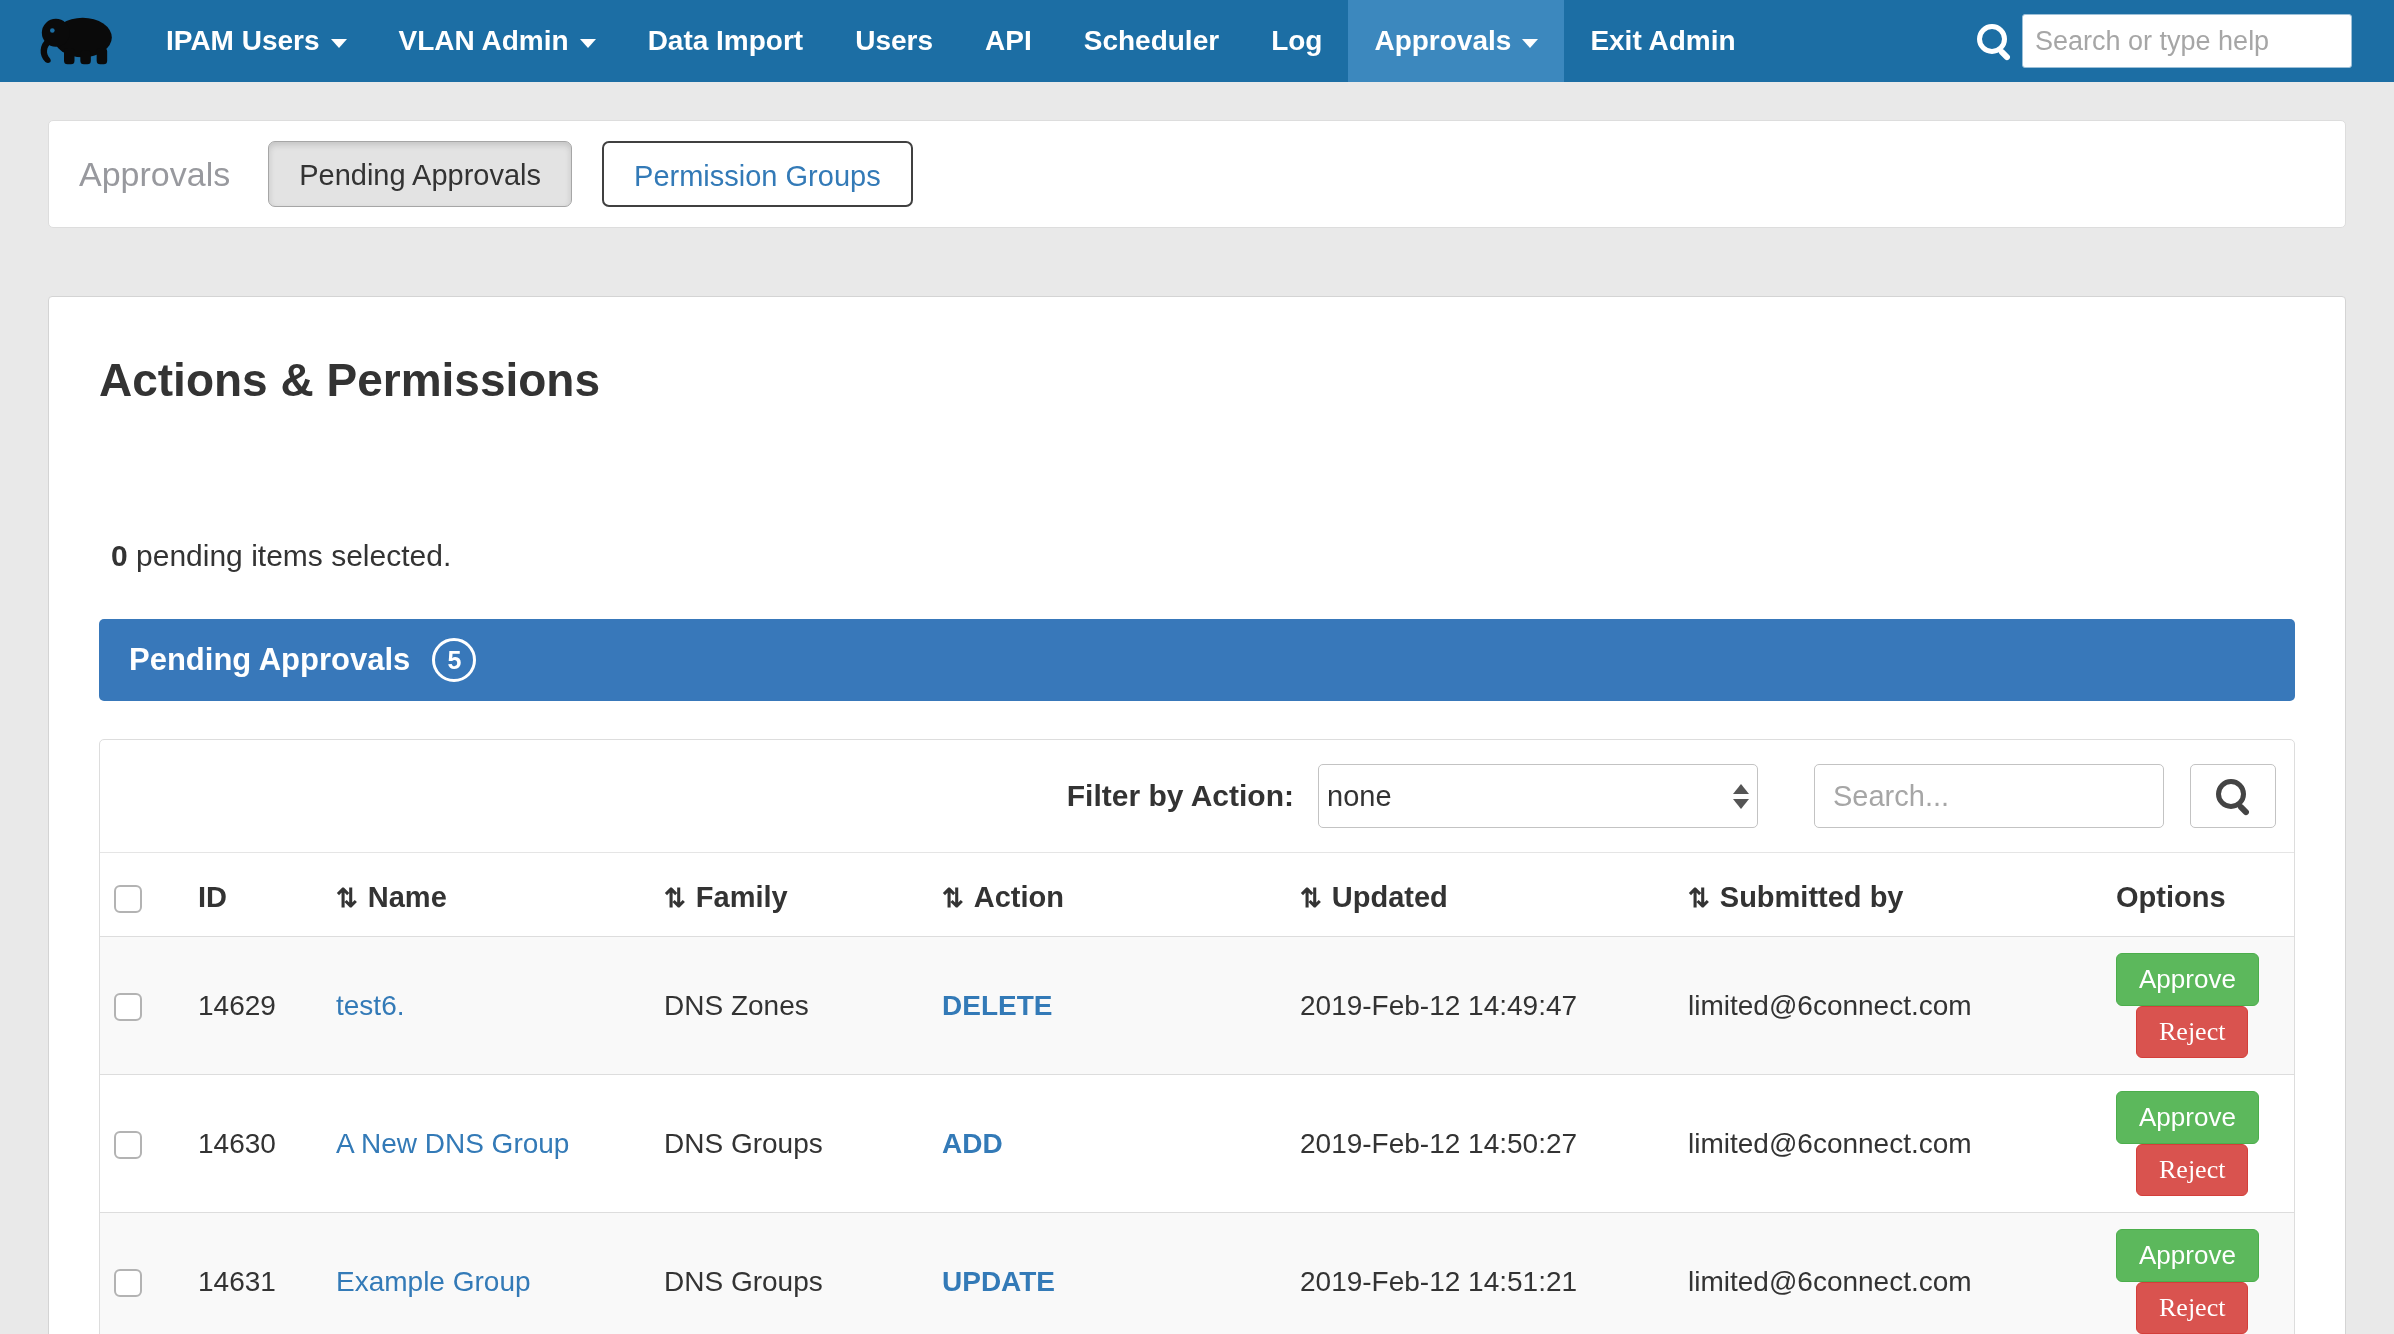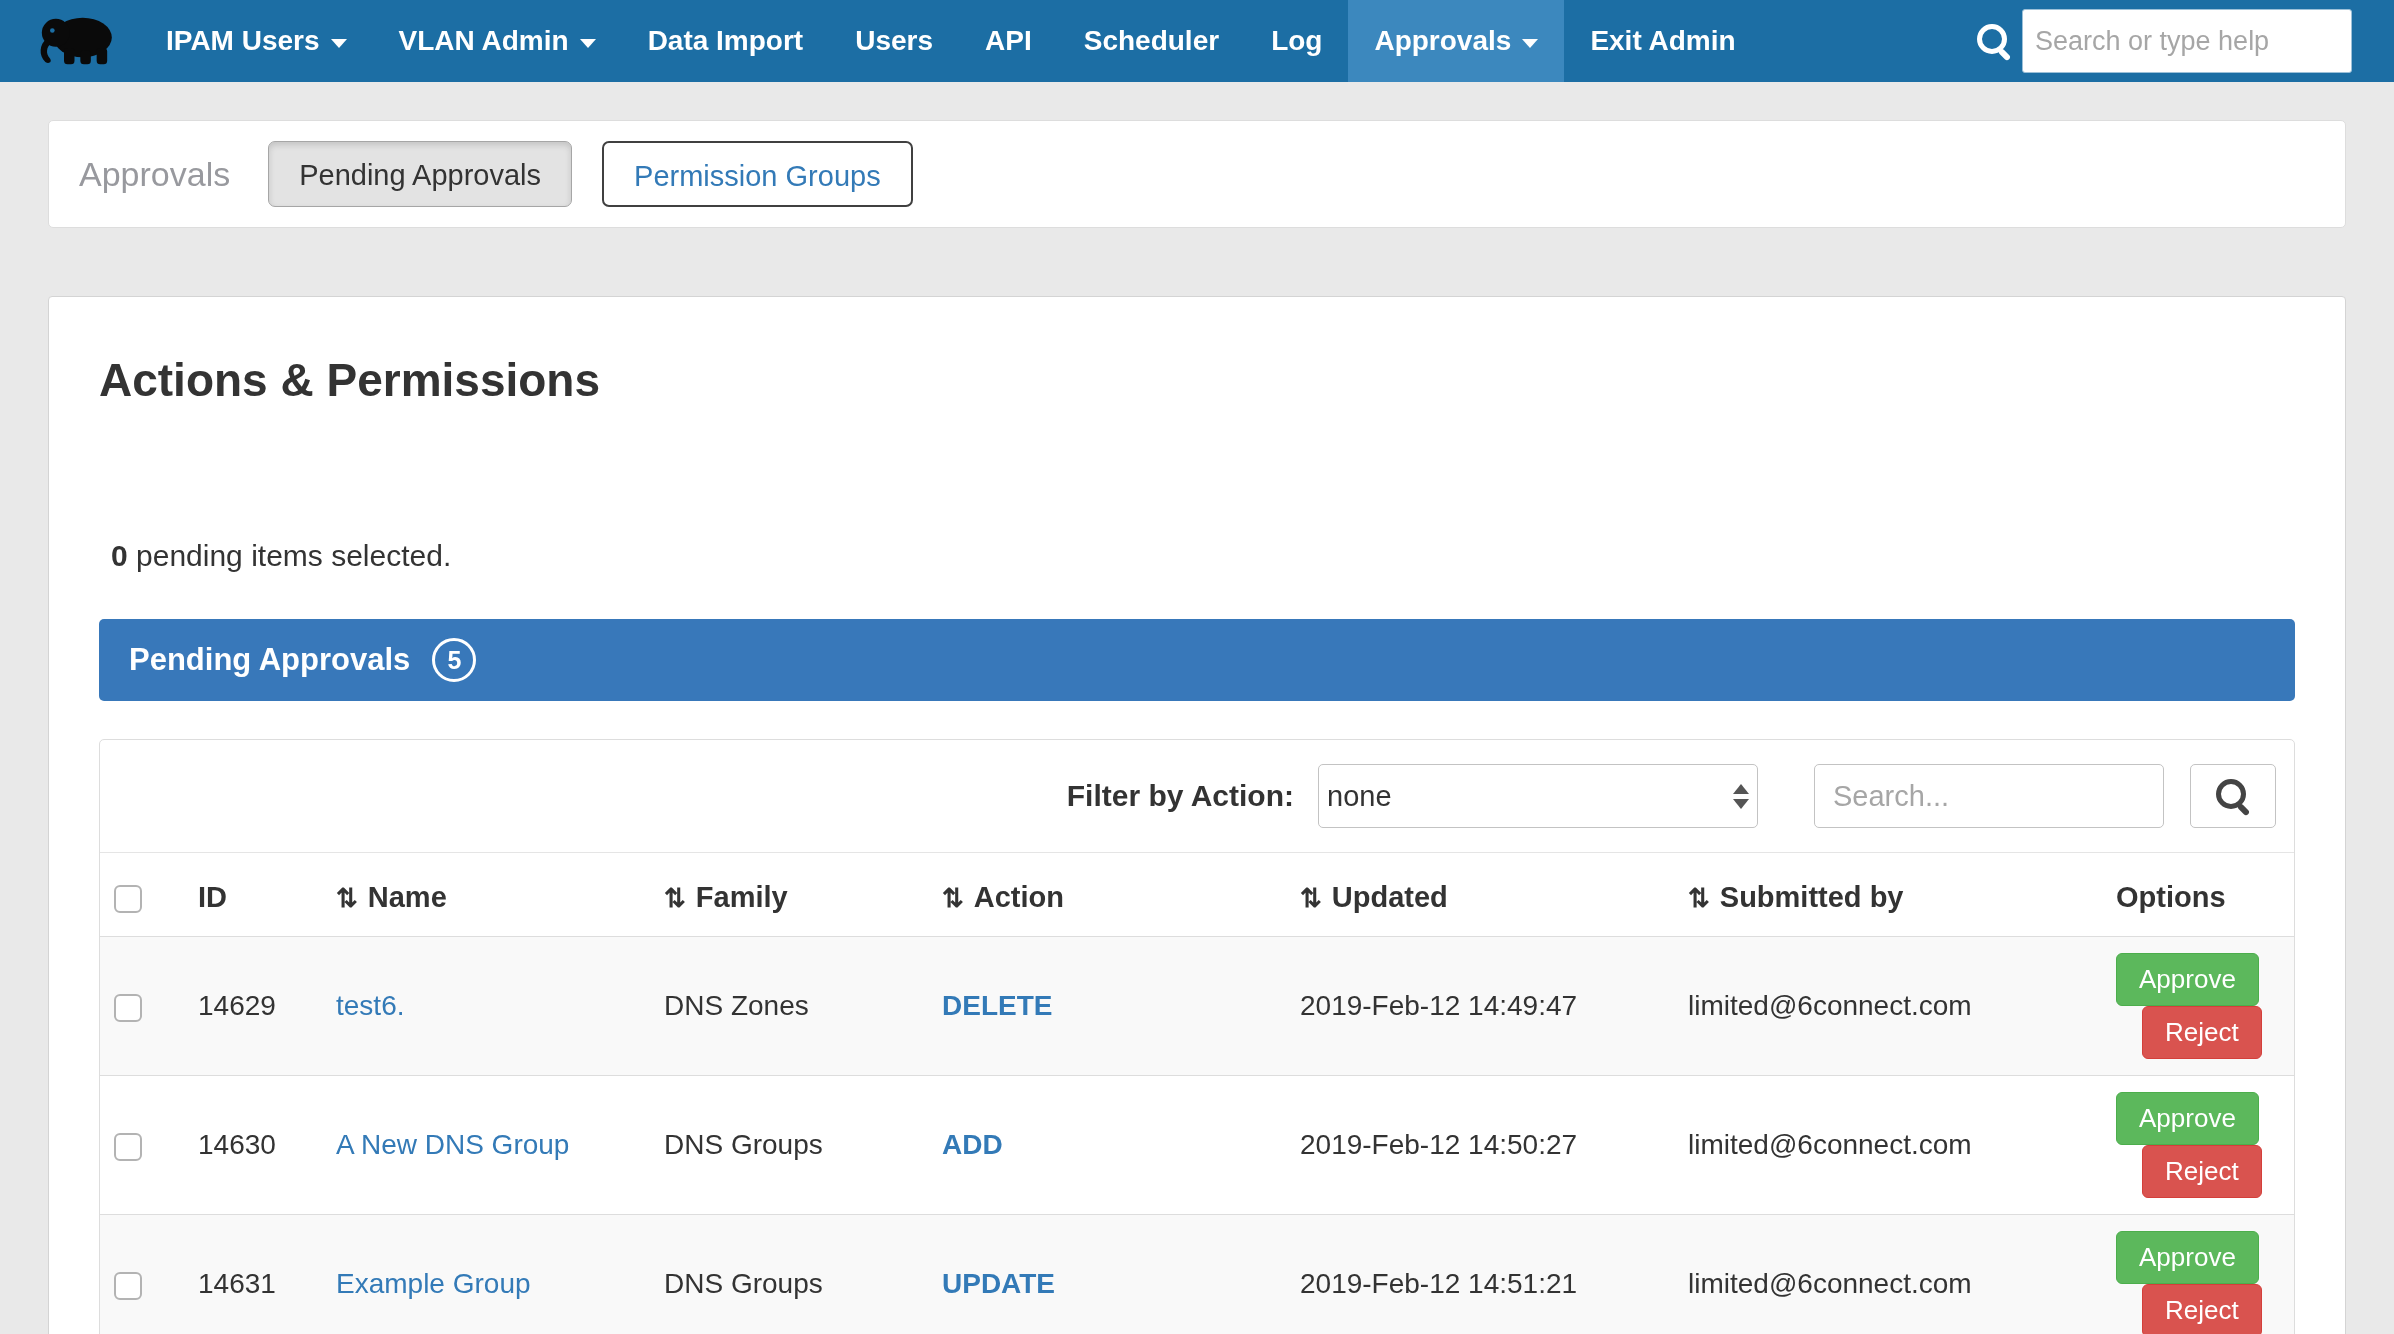--- a/index.html
+++ b/index.html
@@ -15,21 +15,21 @@
   
   .navbar{height:82px;background:#1c6ea4;display:flex;align-items:stretch;}
   .logo{display:flex;align-items:center;padding:0 18px 0 34px;cursor:pointer;}
   .nav{display:flex;align-items:stretch;}
   .nav-item{display:flex;align-items:center;gap:11px;padding:0 26px;color:#fff;
     font-size:28px;font-weight:700;text-decoration:none;cursor:pointer;white-space:nowrap;}
   .nav-item.active{background:#3c88be;}
   .caret{width:0;height:0;border-left:8px solid transparent;border-right:8px solid transparent;
     border-top:9px solid #fff;margin-top:4px;}
   .nav-search{margin-left:auto;display:flex;align-items:center;gap:10px;padding-right:42px;}
-  .nav-search input{width:330px;height:64px;border:1px solid #9cc0d8;border-radius:3px;
+  .nav-search input{width:330px;height:54px;border:1px solid #9cc0d8;border-radius:3px;
     font-size:27px;padding:0 12px;color:#0c4a6e;background:#fff;outline:none;box-sizing:border-box;}
   ::placeholder{color:#a6a6a6;}
   
   .mag{position:relative;display:inline-block;width:36px;height:36px;}
   .mag::before{content:"";position:absolute;left:1px;top:1px;width:20px;height:20px;
     border:5px solid #fff;border-radius:50%;}
   .mag::after{content:"";position:absolute;left:26px;top:25px;width:13px;height:6px;
     background:#fff;border-radius:3px;transform:rotate(45deg);transform-origin:left top;}
   .mag.dark::before{border-color:#444;}
   .mag.dark::after{background:#444;}
@@ -80,21 +80,21 @@
   .c-family{width:250px;}
   .c-action{width:330px;}
   .c-updated{width:360px;}
   .c-sub{width:400px;}
   .sort{margin-right:10px;font-size:26px;color:#333;}
   a.name-link{color:#337ab7;text-decoration:none;cursor:pointer;}
   td.action{color:#337ab7;font-weight:700;}
   .btn-approve{background:#5cb85c;border:1px solid #4cae4c;color:#fff;font-size:26px;
     padding:10px 22px;border-radius:6px;cursor:pointer;font-family:inherit;}
   .btn-reject{background:#d9534f;border:1px solid #d43f3a;color:#fff;font-size:26px;
-    padding:10px 22px;border-radius:6px;cursor:pointer;font-family:Liberation Sans, sans-serif;margin-left:26px;}
+    padding:10px 22px;border-radius:6px;cursor:pointer;font-family:Liberation Serif, serif;margin-left:20px;}
   .cb{appearance:none;-webkit-appearance:none;width:28px;height:28px;border:2px solid #b3b3b3;
     border-radius:6px;background:#fff;margin:0;cursor:pointer;vertical-align:middle;display:inline-block;}
 </style>
 </head>
 <body>
 
 <header class="navbar">
   <div class="logo">
     <svg width="88" height="56" viewBox="0 0 72 48">
       <g fill="#0a0a0a">

